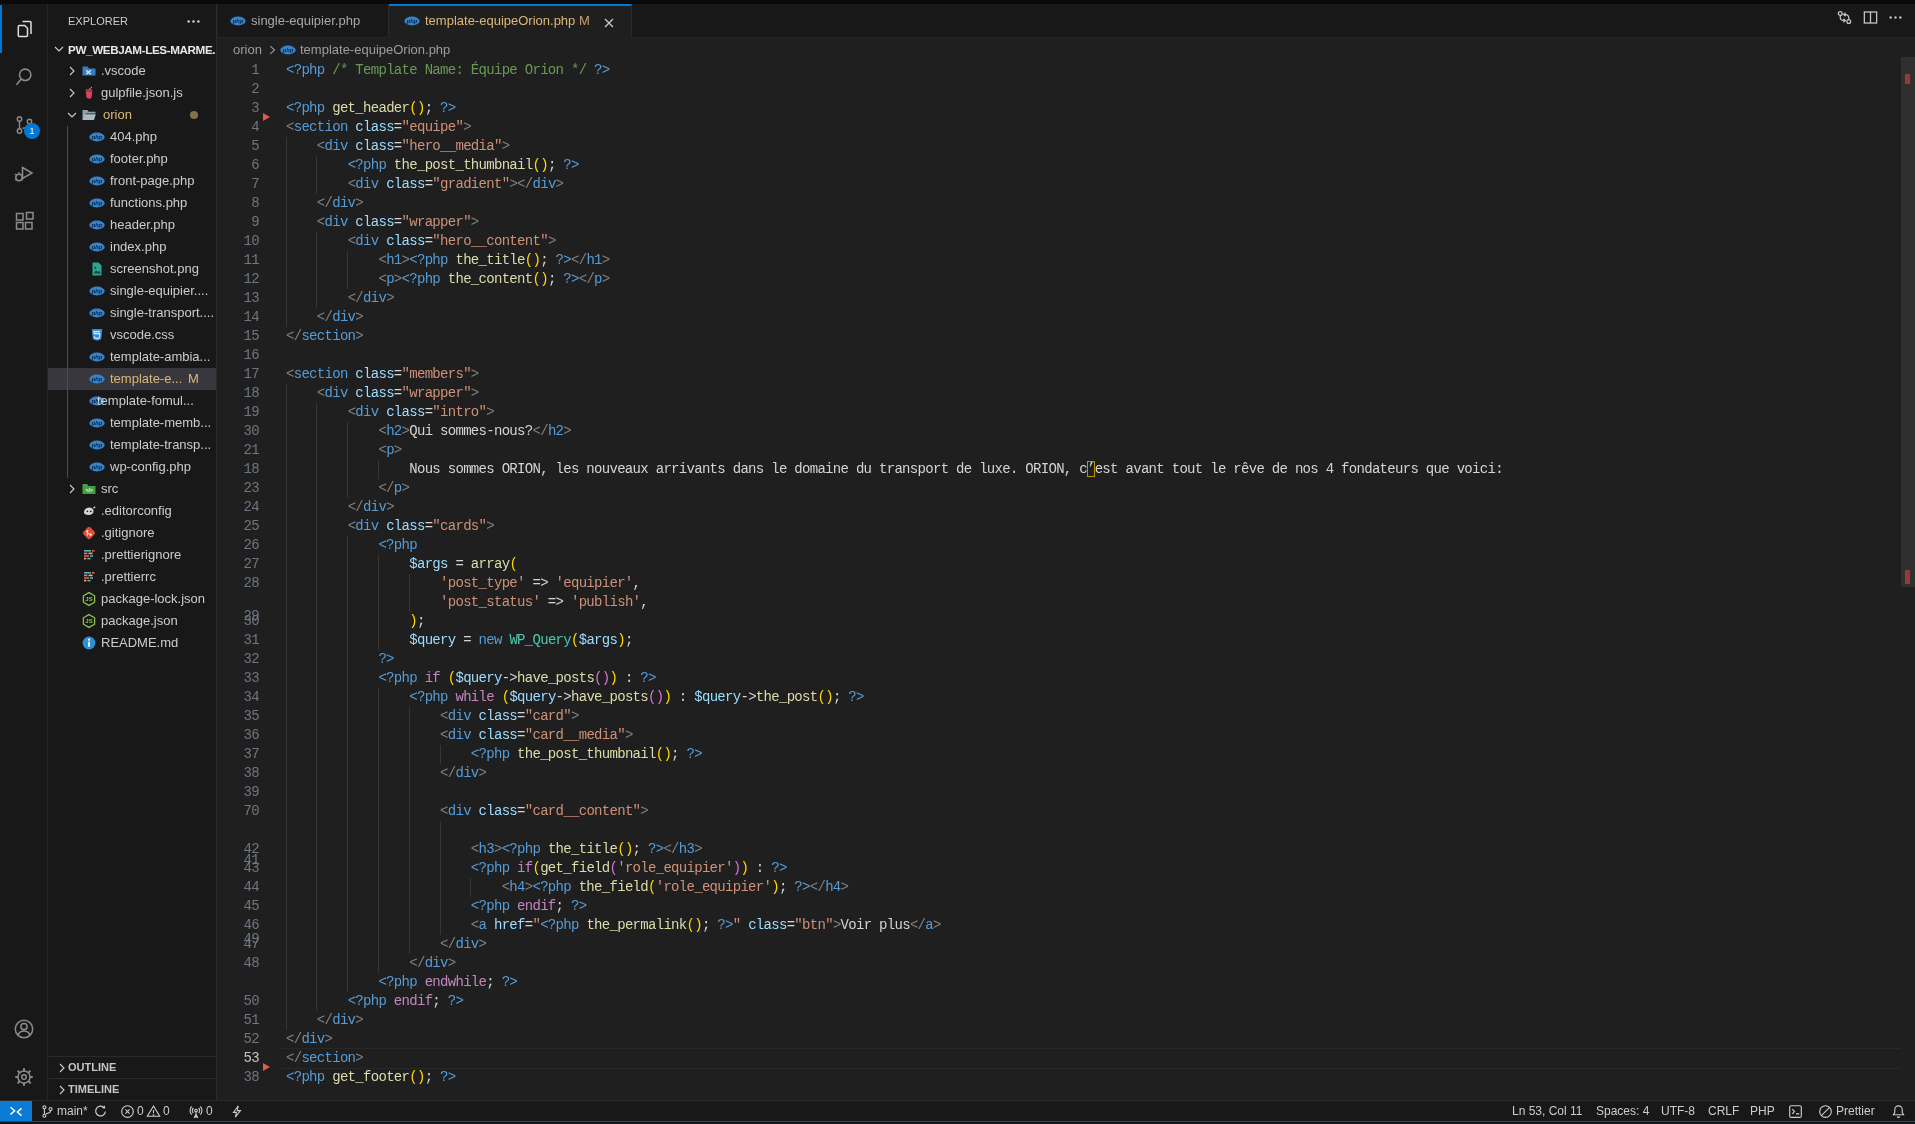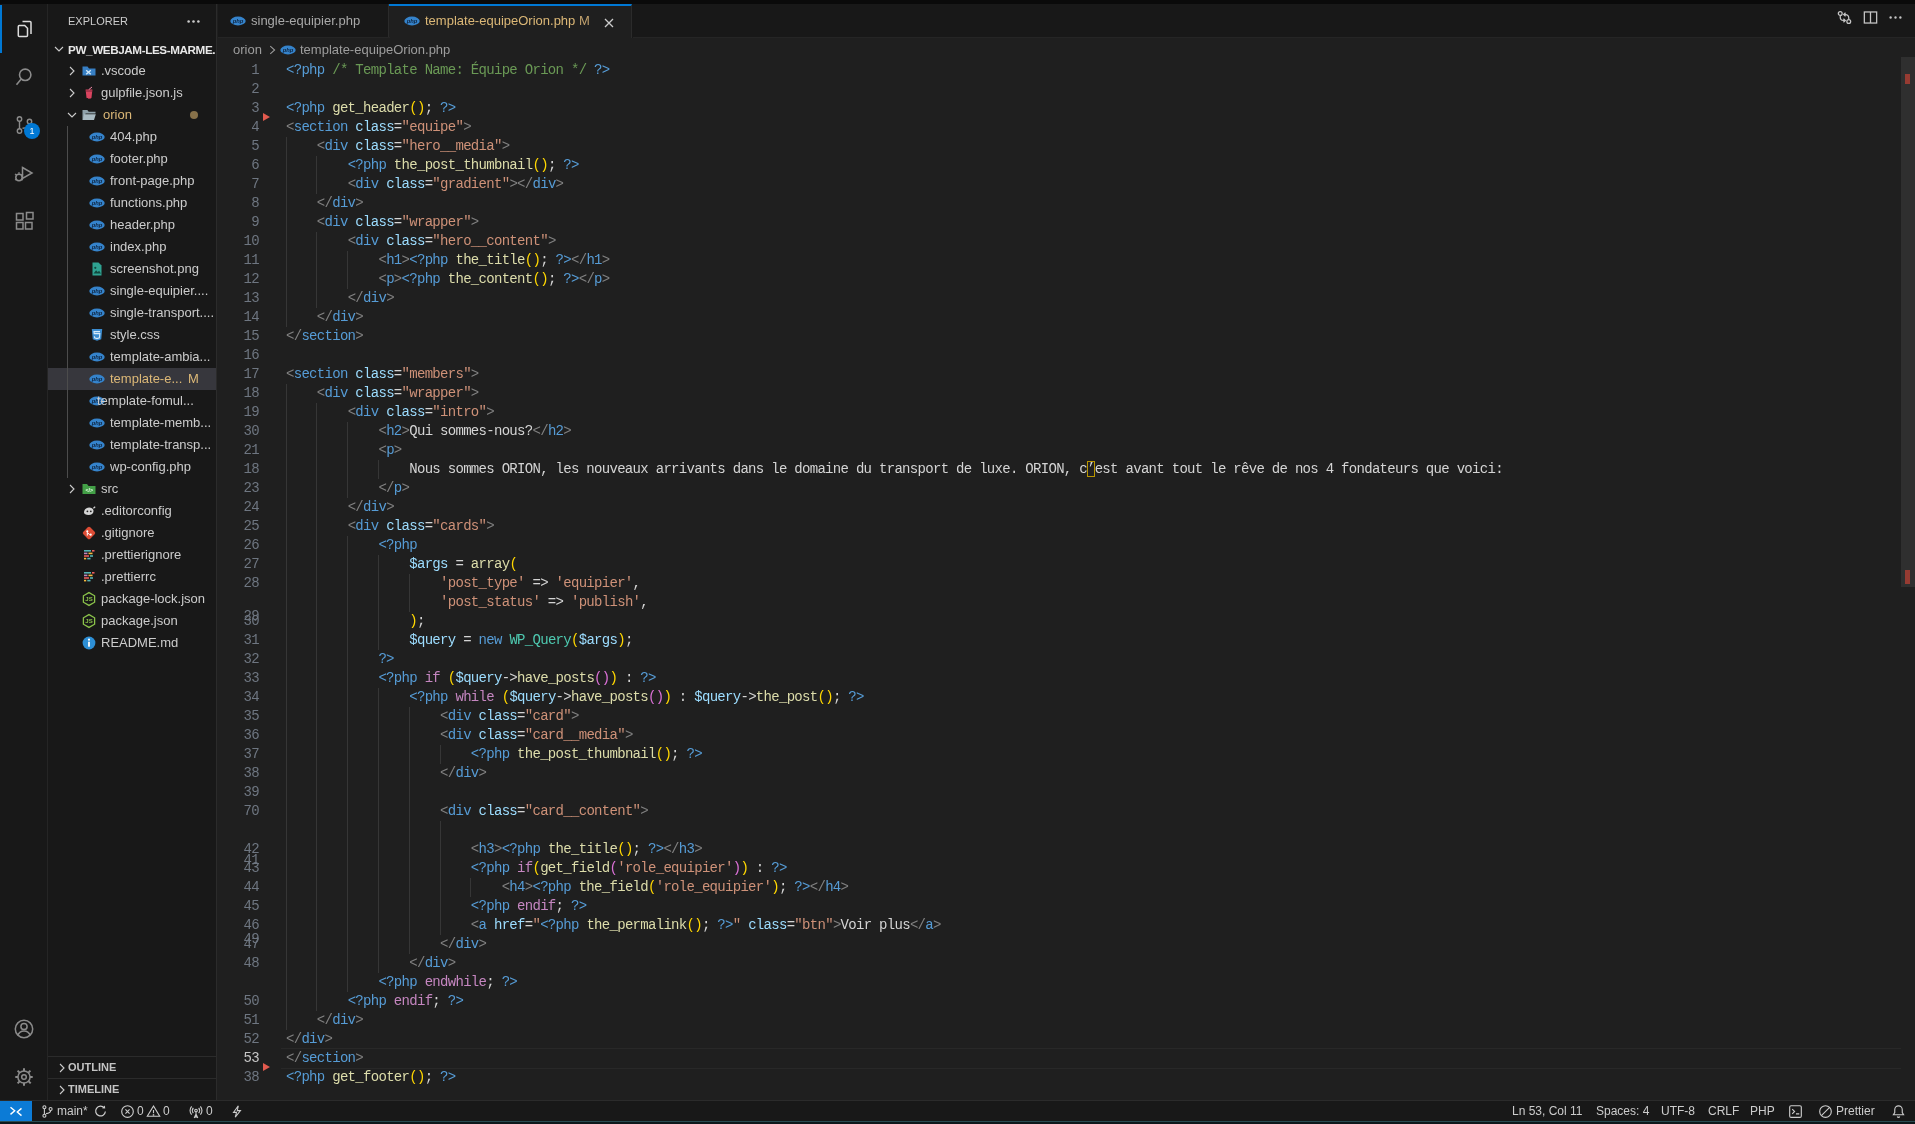--- a/index.html
+++ b/index.html
@@ -208,21 +208,21 @@
             <ellipse cx="8" cy="8" rx="7.7" ry="4.4" fill="#3583cb"></ellipse>
             <text x="8" y="10" font-size="5.8" font-style="italic" font-weight="bold" text-anchor="middle" fill="#0e2540" font-family="Liberation Sans">php</text>
           </svg></span>
         <span class="tl" style="left:62px">single-transport....</span>
       </div>
       <div class="trow" style="top:320px">
         <span class="tic" style="left:41px"><svg class="fi" viewBox="0 0 16 16">
             <path d="M2.8 2h10.4l-.95 10.2L8 13.8l-4.25-1.6z" fill="#3b8cd0"></path>
             <path d="M11 4.6H5l.2 2h5.6l-.4 4.2-2.4.8-2.4-.8-.15-1.6" stroke="#d6e9f8" stroke-width="1.1" fill="none"></path>
           </svg></span>
-        <span class="tl" style="left:62px">style.css</span>
+        <span class="tl" style="left:62px">vscode.css</span>
       </div>
       <div class="trow" style="top:342px">
         <span class="tic" style="left:41px"><svg class="fi" viewBox="0 0 16 16">
             <ellipse cx="8" cy="8" rx="7.7" ry="4.4" fill="#3583cb"></ellipse>
             <text x="8" y="10" font-size="5.8" font-style="italic" font-weight="bold" text-anchor="middle" fill="#0e2540" font-family="Liberation Sans">php</text>
           </svg></span>
         <span class="tl" style="left:62px">template-ambia...</span>
       </div>
       <div class="trow tsel" style="top:364px">
         <span class="tic" style="left:41px"><svg class="fi" viewBox="0 0 16 16">

